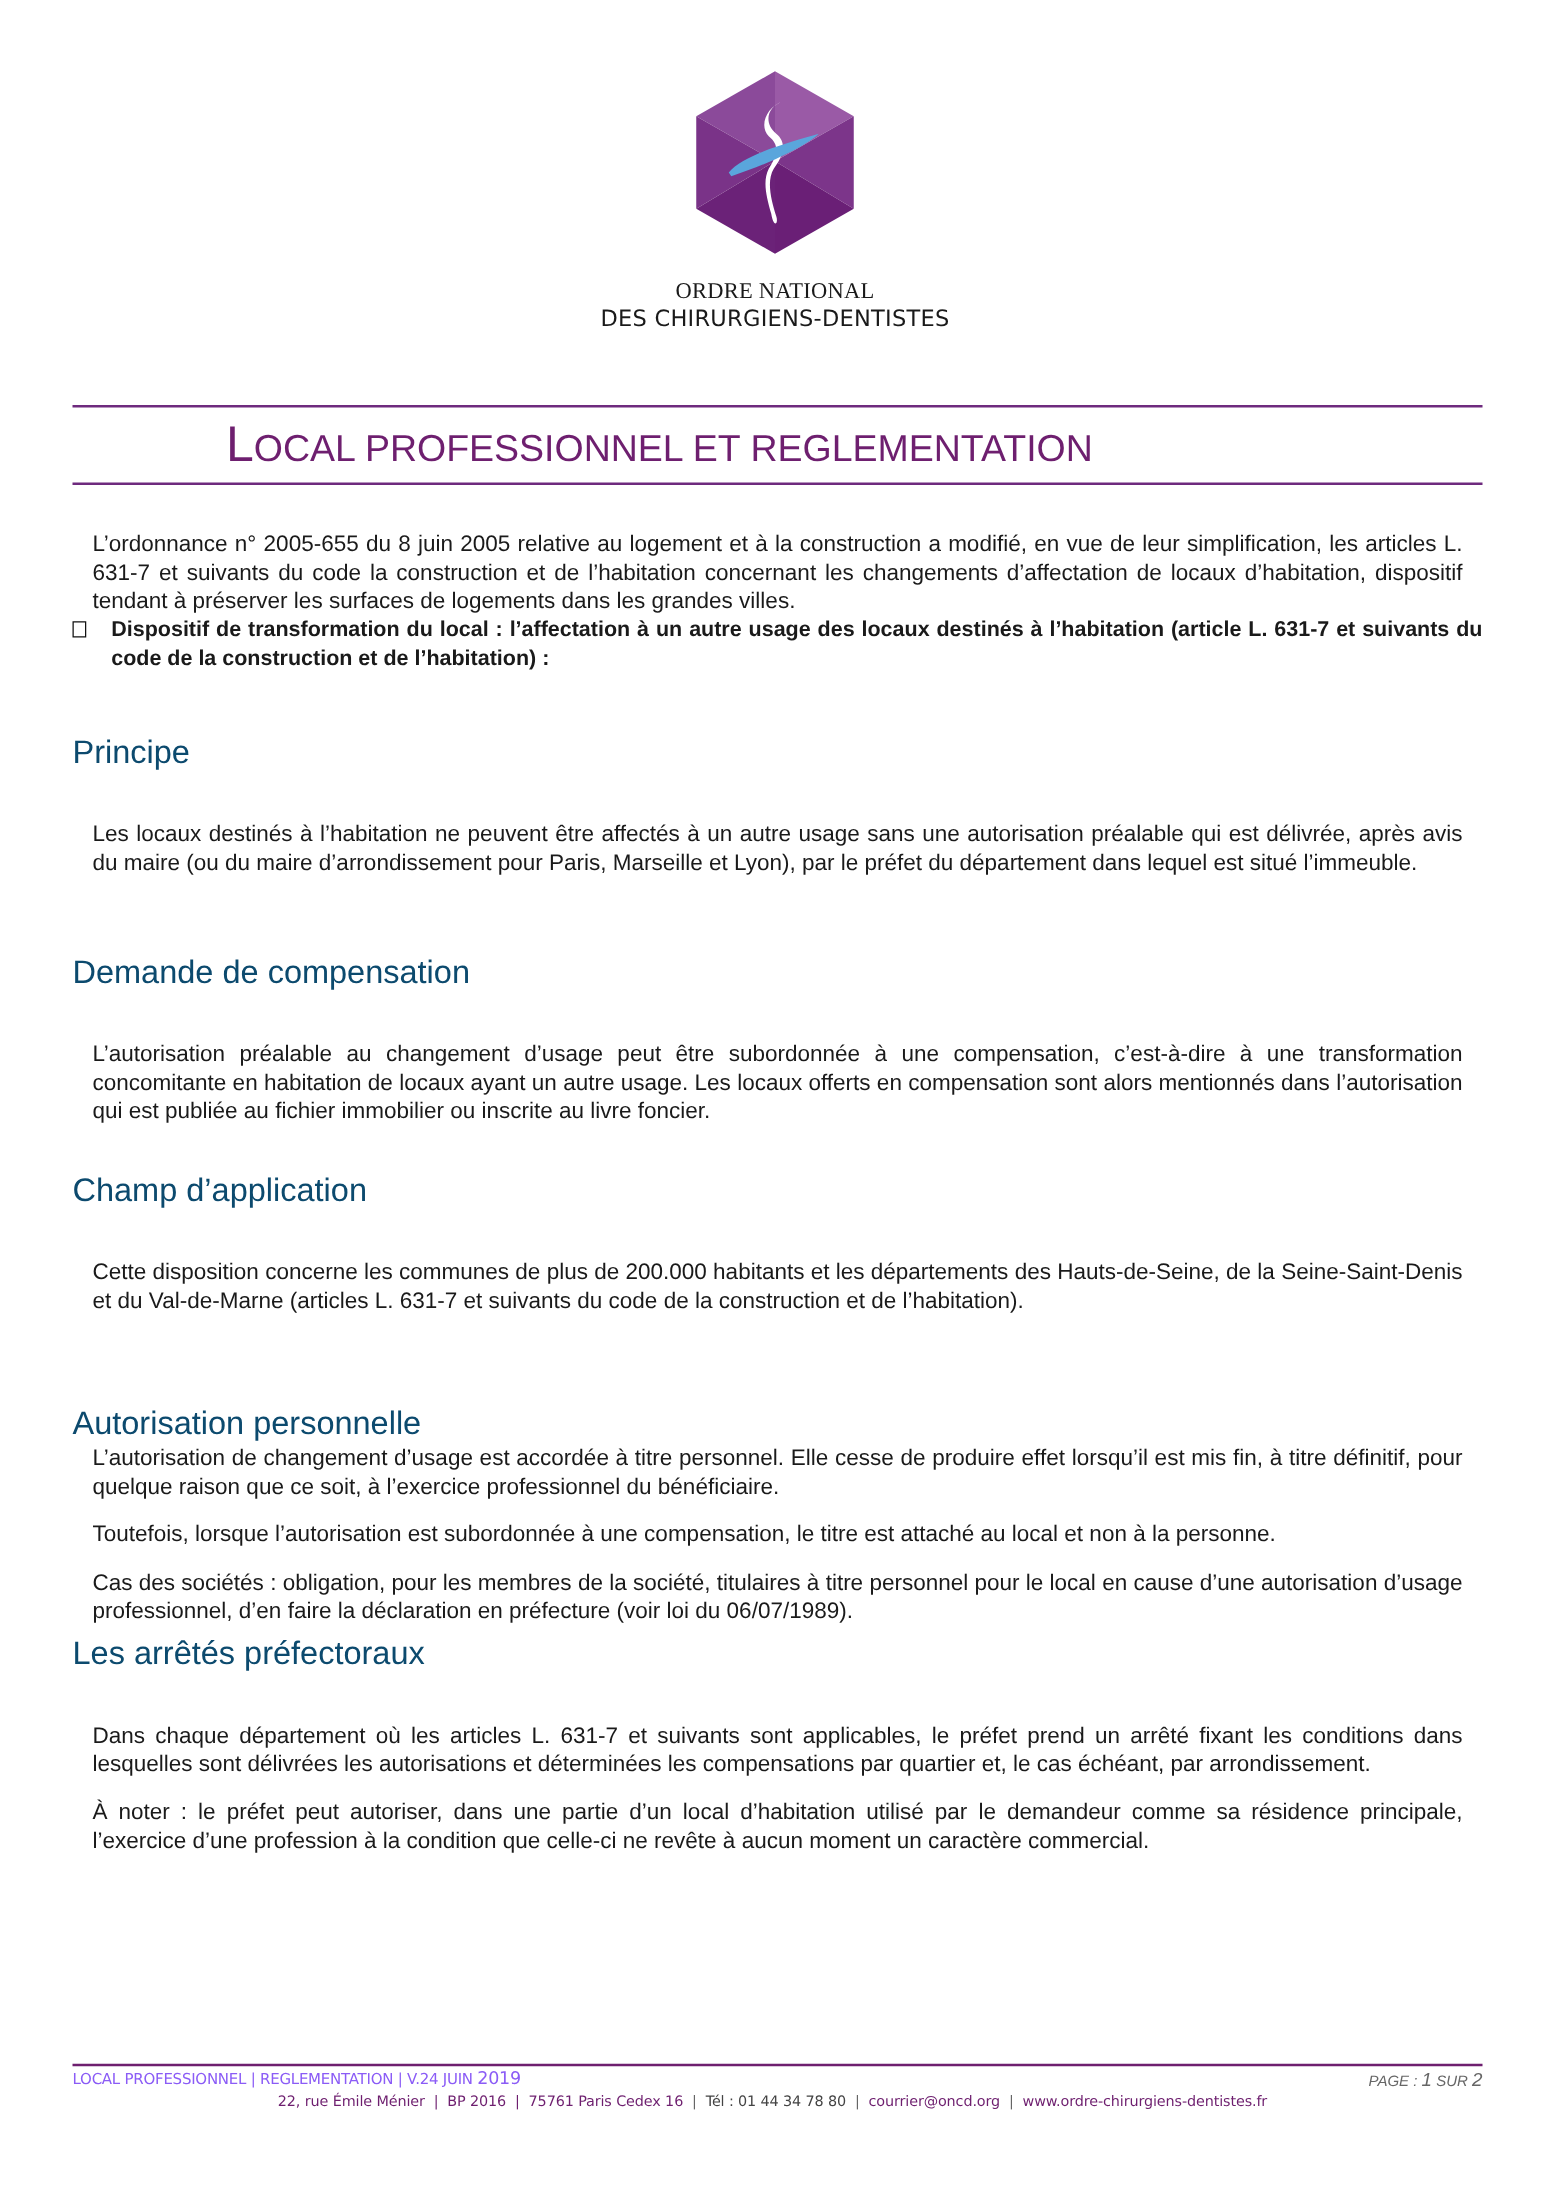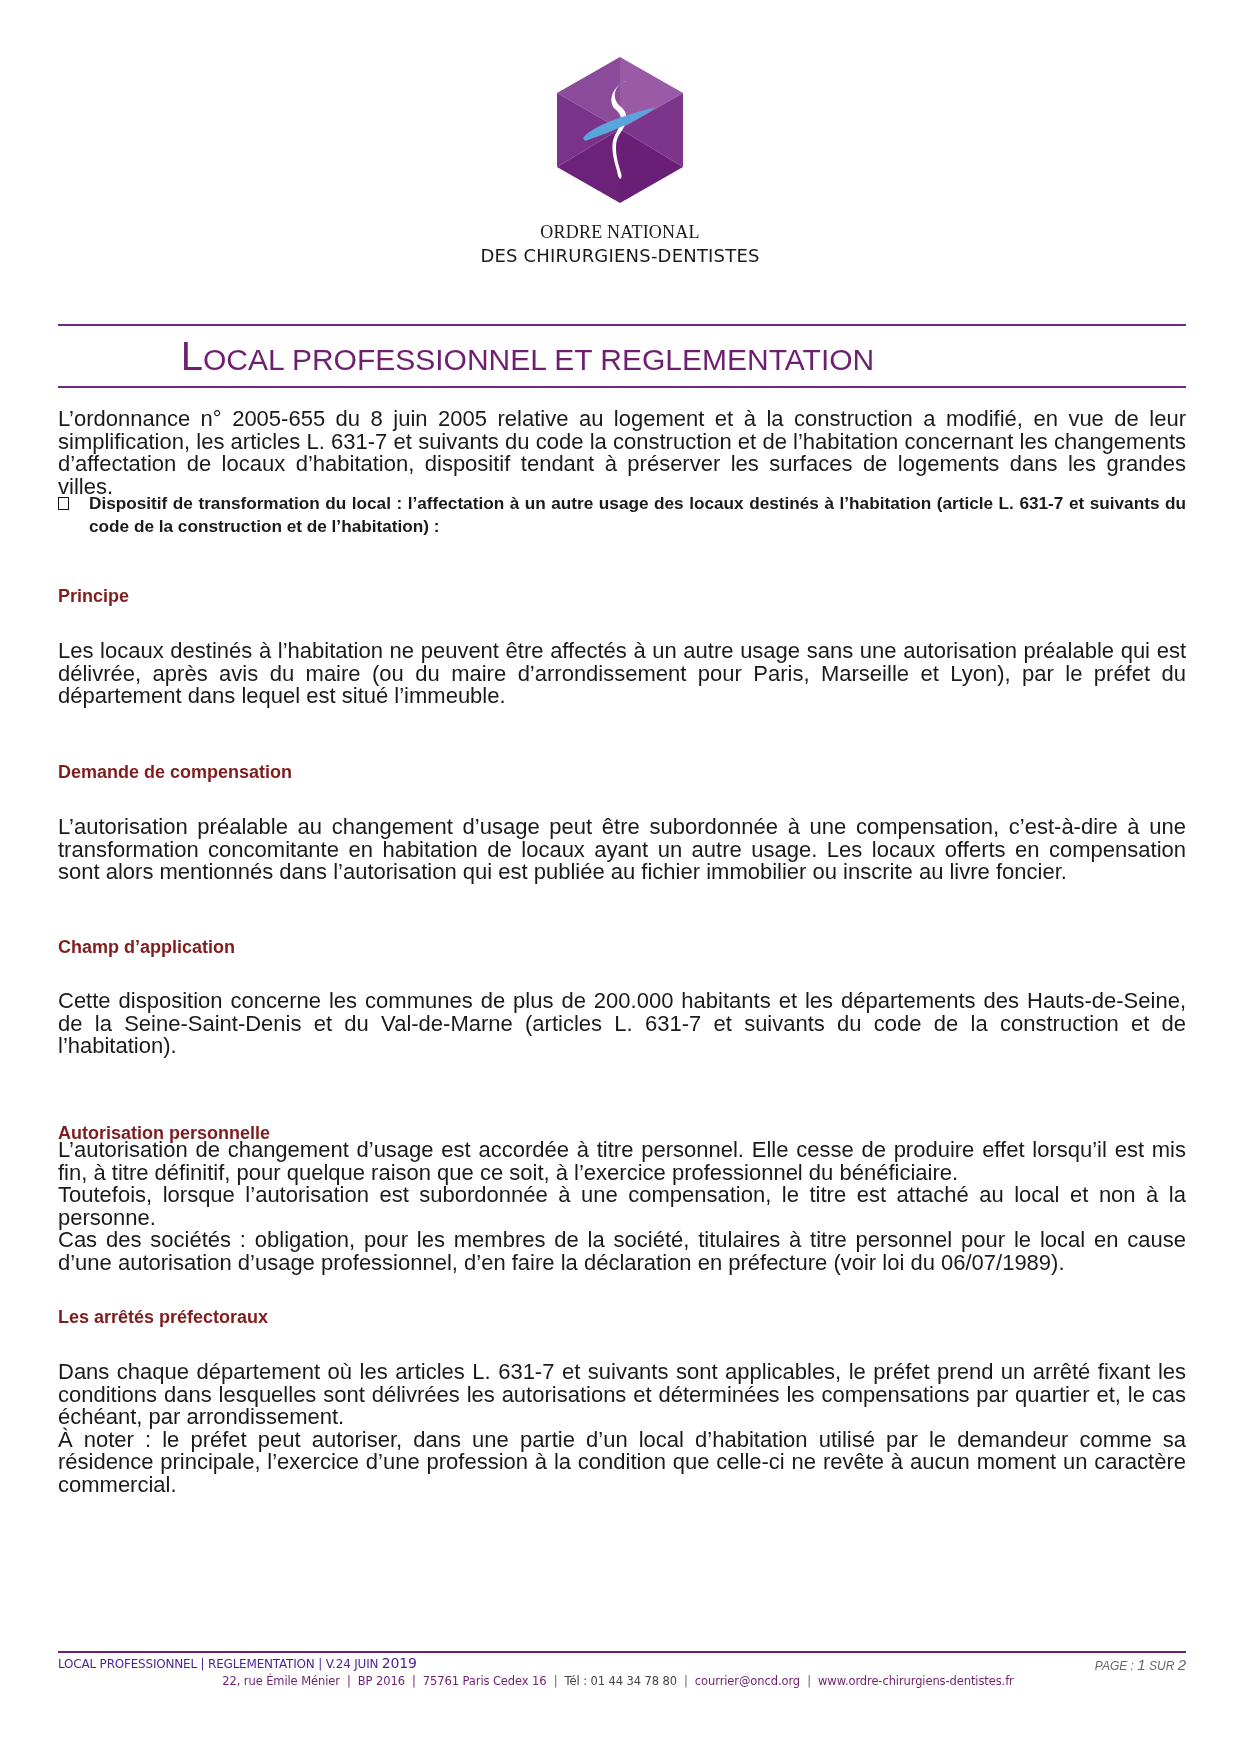--- a/index.html
+++ b/index.html
@@ -7,27 +7,27 @@
   .logo { position: absolute; left: 555px; top: 55px; width: 130px; height: 150px; }
   .org-name { position: absolute; left: 0; width: 1240px; text-align: center; font-family: "DejaVu Sans", sans-serif; font-size: 18px; color: #1a1a1a; letter-spacing: 0.2px; }
   .org-name.l1 { top: 222px; font-family: Liberation Serif, serif; }
   .org-name.l2 { top: 245px; }
   .rule { position: absolute; left: 58px; width: 1128px; height: 2px; background: #6e2a7e; }
   .rule.top { top: 324px; }
   .rule.bottom { top: 386px; }
   .doc-title { position: absolute; left: 0; width: 1055px; top: 334px; text-align: center; font-family: "Liberation Sans", sans-serif; color: #6e1f6f; font-size: 30px; letter-spacing: 0px; text-transform: uppercase; }
   .doc-title .big { font-size: 40px; }
   .content { position: absolute; left: 58px; width: 1128px; }
-  p.body { margin: 0; font-size: 22px; line-height: 22.5px; text-align: justify; color: #1a1a1a; }
+  p.body { margin: 16px; font-size: 18px; line-height: 22.5px; text-align: justify; color: #1a1a1a; }
   .bullet { position: absolute; left: 58px; width: 1128px; display: flex; }
   .bullet .box { width: 9px; height: 11px; border: 1.6px solid #111; margin-top: 5px; margin-right: 20px; flex: 0 0 auto; }
   .bullet p { margin: 0; font-size: 17.2px; line-height: 22.5px; text-align: justify; flex: 1; font-weight: bold; }
-  h2.section { position: absolute; left: 58px; margin: 0; font-weight: bold; font-size: 18px; color: #7f1d1d; }
+  h2.section { position: absolute; left: 58px; margin: 0; font-weight: normal; font-size: 26px; color: #0c4a6e; }
   .footer-rule { position: absolute; left: 58px; width: 1128px; top: 1651px; height: 2px; background: #6e1f6f; }
-  .footer-left { position: absolute; left: 58px; top: 1655px; font-family: "DejaVu Sans", sans-serif; font-size: 12px; color: #4c1d95; letter-spacing: -0.2px; }
+  .footer-left { position: absolute; left: 58px; top: 1655px; font-family: "DejaVu Sans", sans-serif; font-size: 12px; color: #8b5cf6; letter-spacing: -0.2px; }
   .footer-left .yr { font-size: 14px; }
   .footer-right { position: absolute; right: 54px; top: 1656px; font-size: 12px; color: #666; font-style: italic; margin-left: 36px; }
   .footer-right .n { font-size: 15px; }
   .footer-addr { position: absolute; left: 0; width: 1236px; top: 1674px; text-align: center; font-family: "DejaVu Sans", sans-serif; font-size: 11.5px; letter-spacing: -0.1px; }
   .footer-addr .addr { color: #6e1f6f; }
   .footer-addr .sep { color: #666; }
   .footer-addr .tel { color: #444; }
 </style>
 </head>
 <body>

